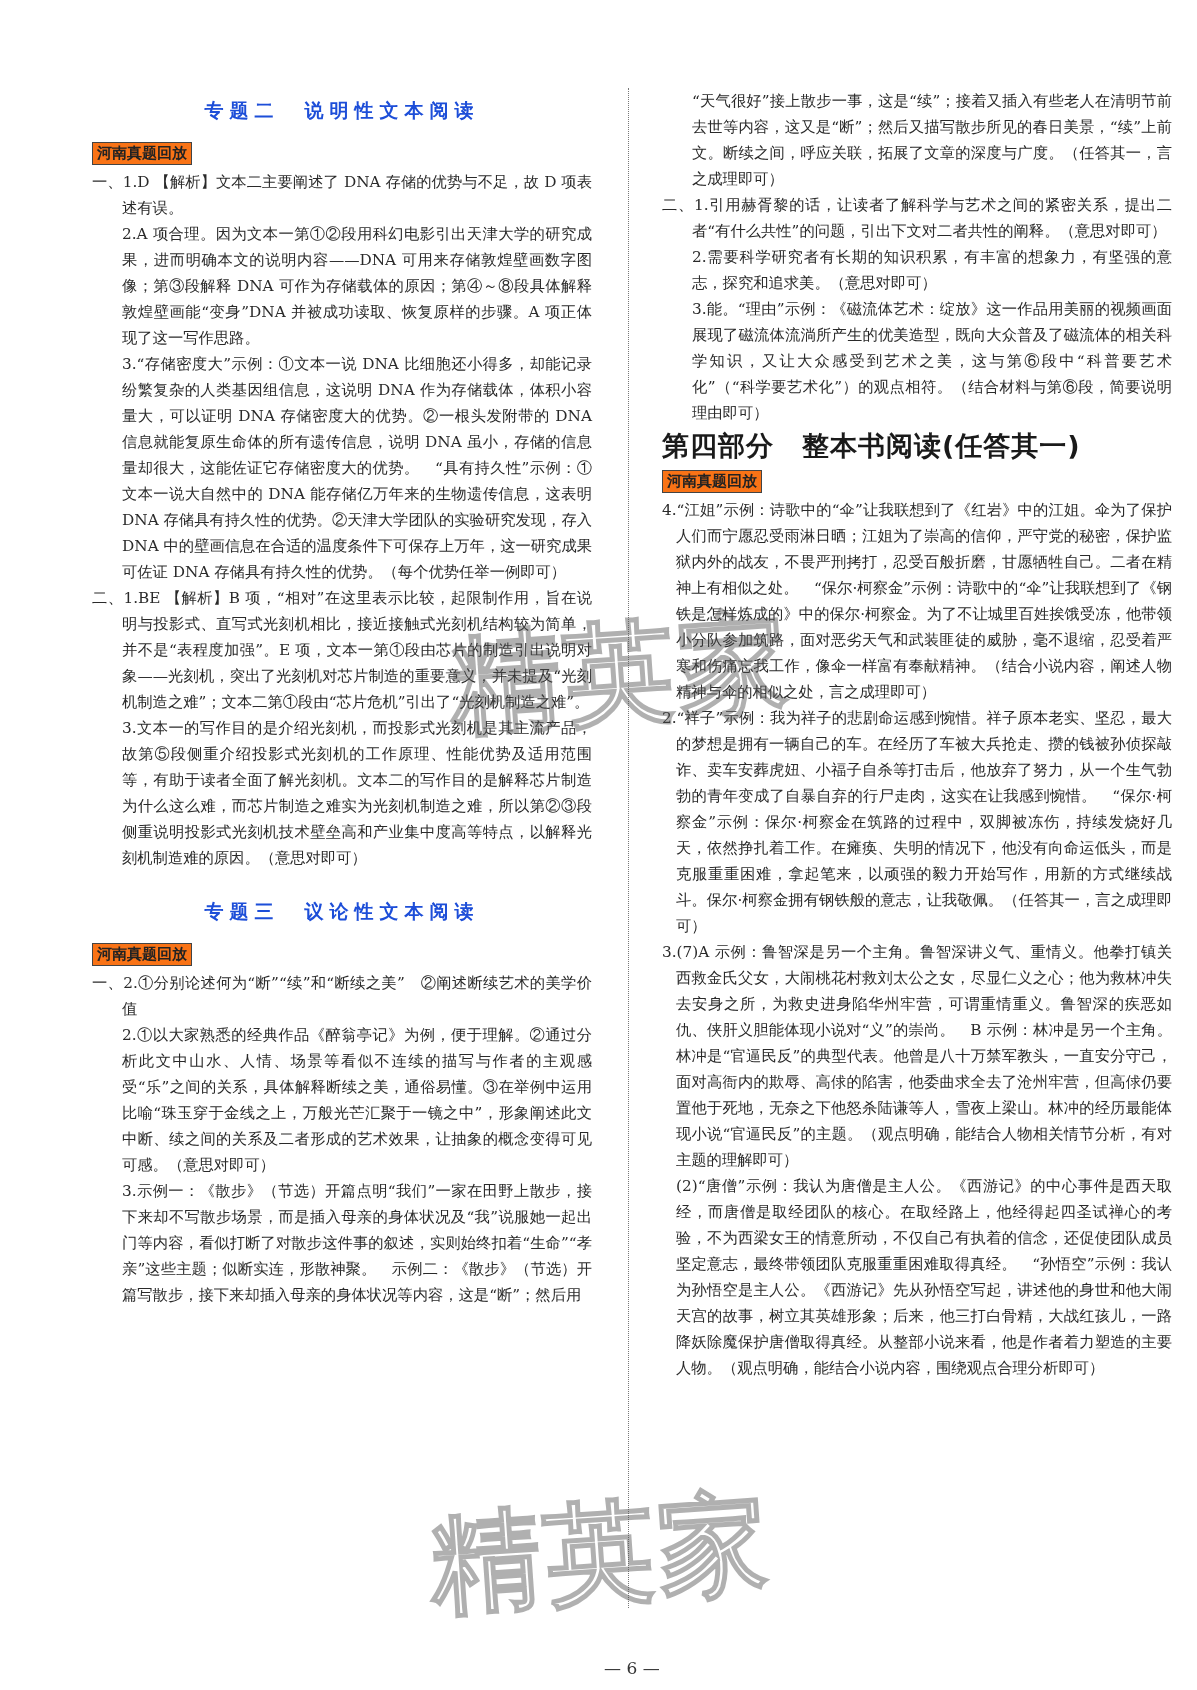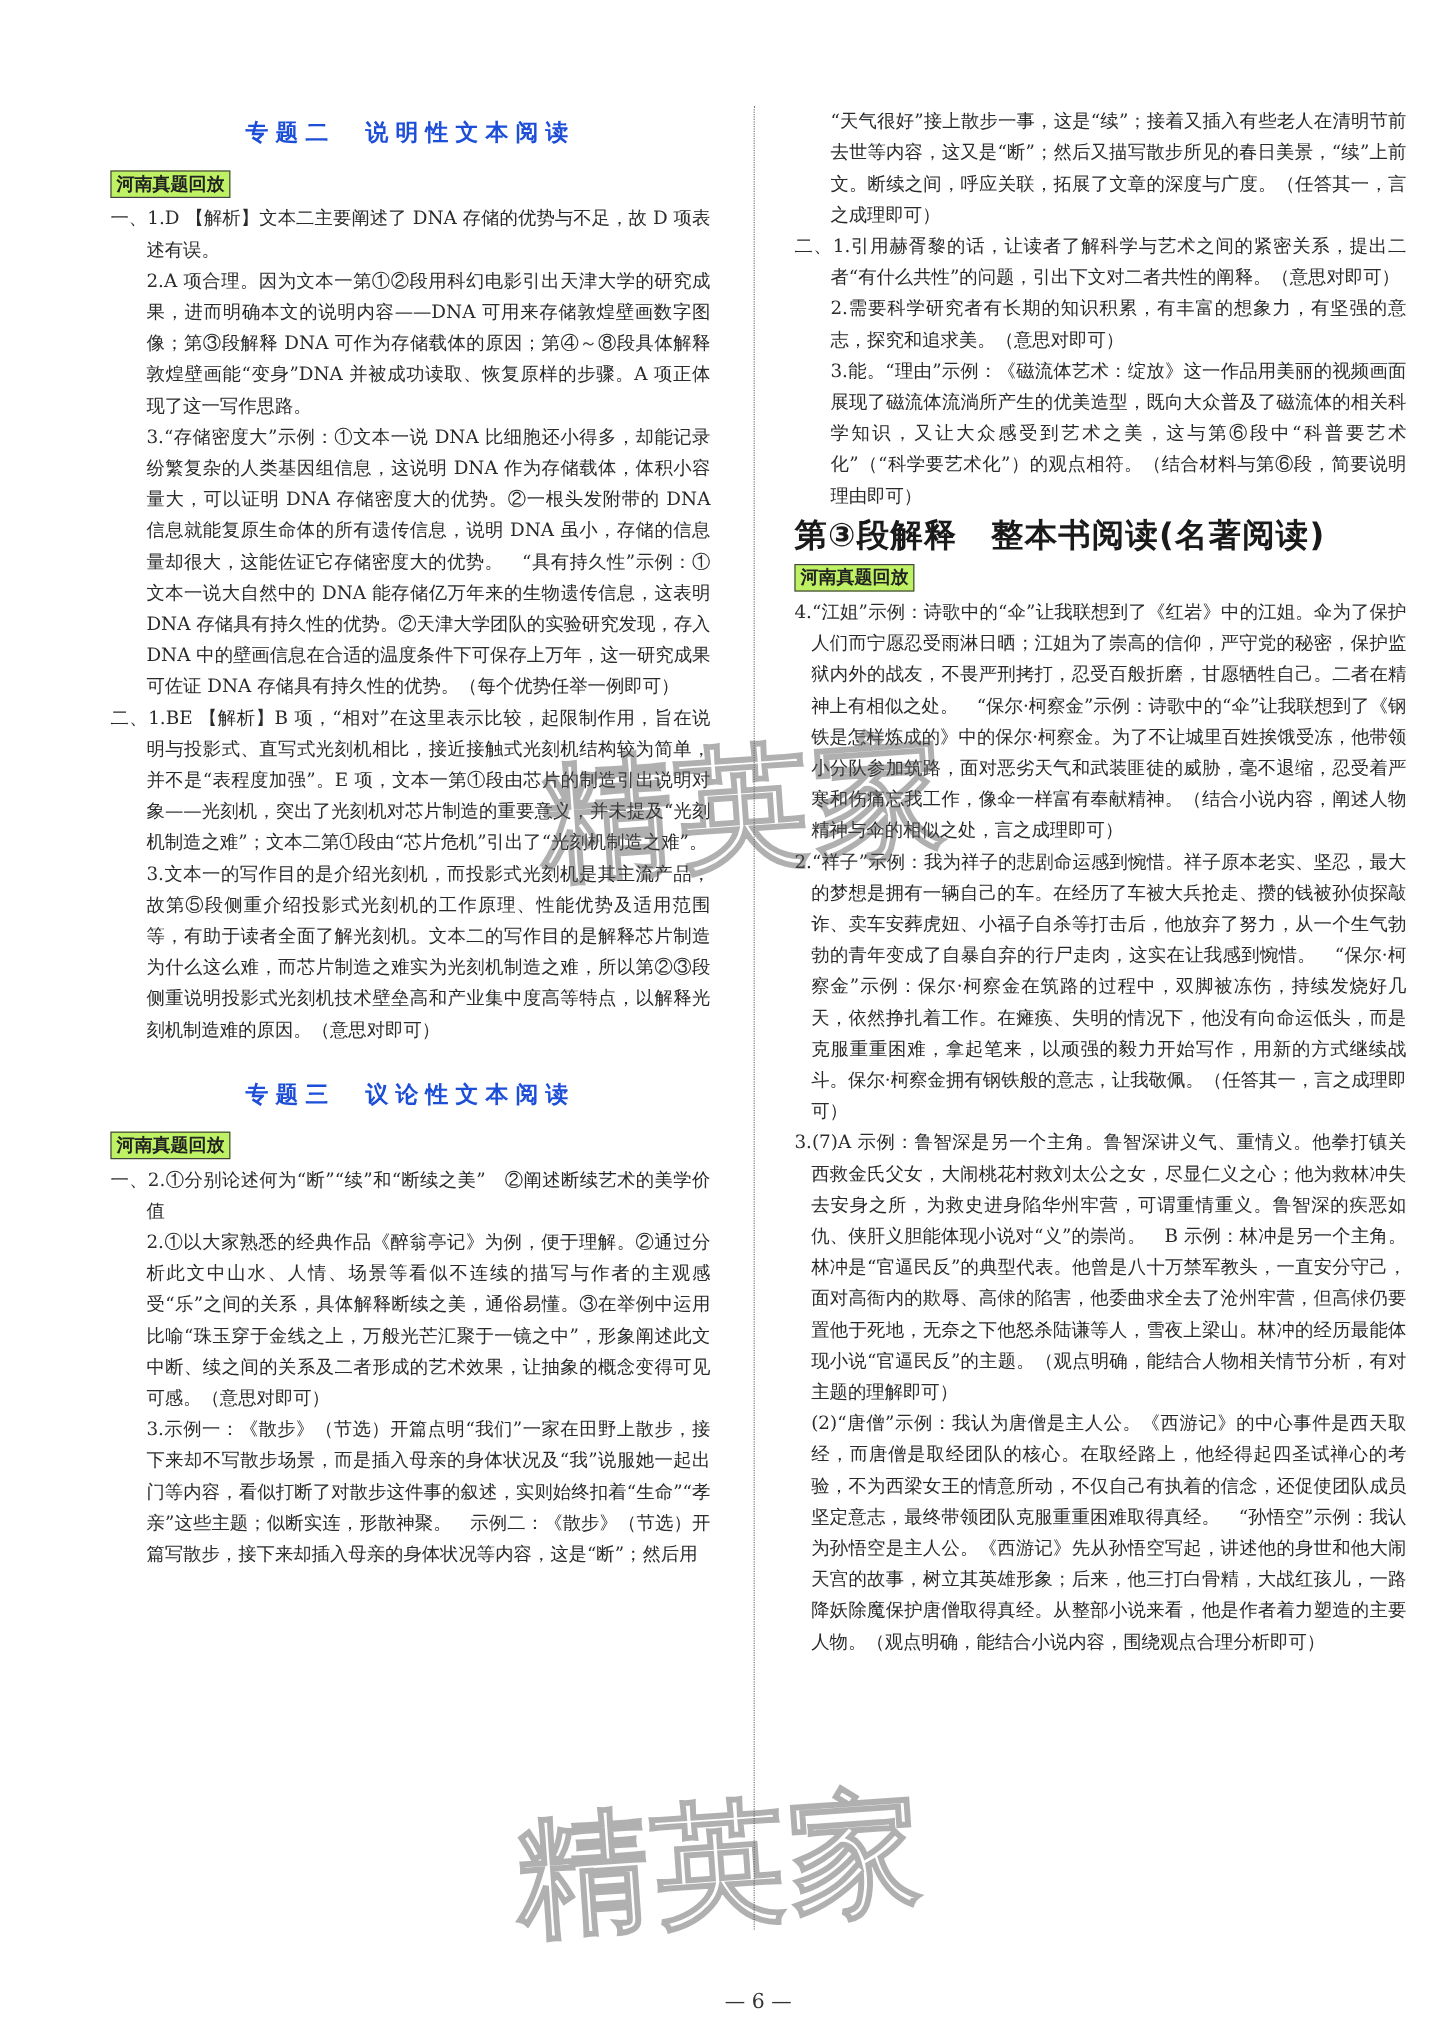--- a/index.html
+++ b/index.html
@@ -9,21 +9,21 @@
   .col-left { left: 92px; width: 500px; }
   .col-right { left: 662px; width: 510px; }
   .divider { position: absolute; left: 628px; top: 88px; height: 1520px;
              border-left: 1px dotted #777; }
   .section-title { text-align: center; font-size: 19px; font-weight: bold;
                    letter-spacing: 6px; margin: 10px 0 16px 0; color: #1d4ed8;
                    font-family: "DejaVu Serif", serif; }
   .part-title { font-family: "DejaVu Sans", "Liberation Sans", sans-serif;
                 font-size: 27px; font-weight: bold; letter-spacing: 1px;
                 margin: 2px 0 4px 0; color: #1a1a1a; }
-  .badge { display: inline-block; border: 1.5px solid #444; background: #bef264;
+  .badge { display: inline-block; border: 1.5px solid #444; background: #f97316;
            font-family: "DejaVu Sans", sans-serif; font-weight: bold;
            font-size: 15px; padding: 1px 4px; margin: 2px 0 4px 0; color: #222; }
   .item { font-size: 15.3px; line-height: 26px; text-align: justify; }
   .item.lvl1 { padding-left: 30px; text-indent: -30px; }
   .item.lvl2 { padding-left: 30px; }
   .page-num { position: absolute; left: 604px; top: 1658px; font-size: 17px;
               font-family: "DejaVu Serif", serif; color: #333; }
   .wm { position: absolute; font-family: "DejaVu Sans", sans-serif;
         font-size: 110px; font-weight: bold; color: transparent;
         -webkit-text-stroke: 1.5px rgba(80,80,80,0.45); letter-spacing: 4px;
@@ -49,21 +49,21 @@
   <div class="item lvl2">2.①以大家熟悉的经典作品《醉翁亭记》为例，便于理解。②通过分析此文中山水、人情、场景等看似不连续的描写与作者的主观感受“乐”之间的关系，具体解释断续之美，通俗易懂。③在举例中运用比喻“珠玉穿于金线之上，万般光芒汇聚于一镜之中”，形象阐述此文中断、续之间的关系及二者形成的艺术效果，让抽象的概念变得可见可感。（意思对即可）</div>
   <div class="item lvl2">3.示例一：《散步》（节选）开篇点明“我们”一家在田野上散步，接下来却不写散步场景，而是插入母亲的身体状况及“我”说服她一起出门等内容，看似打断了对散步这件事的叙述，实则始终扣着“生命”“孝亲”这些主题；似断实连，形散神聚。　示例二：《散步》（节选）开篇写散步，接下来却插入母亲的身体状况等内容，这是“断”；然后用</div>
 </div>
 
 <div class="col col-right">
   <div class="item lvl2">“天气很好”接上散步一事，这是“续”；接着又插入有些老人在清明节前去世等内容，这又是“断”；然后又描写散步所见的春日美景，“续”上前文。断续之间，呼应关联，拓展了文章的深度与广度。（任答其一，言之成理即可）</div>
   <div class="item lvl1">二、1.引用赫胥黎的话，让读者了解科学与艺术之间的紧密关系，提出二者“有什么共性”的问题，引出下文对二者共性的阐释。（意思对即可）</div>
   <div class="item lvl2">2.需要科学研究者有长期的知识积累，有丰富的想象力，有坚强的意志，探究和追求美。（意思对即可）</div>
   <div class="item lvl2">3.能。“理由”示例：《磁流体艺术：绽放》这一作品用美丽的视频画面展现了磁流体流淌所产生的优美造型，既向大众普及了磁流体的相关科学知识，又让大众感受到艺术之美，这与第⑥段中“科普要艺术化”（“科学要艺术化”）的观点相符。（结合材料与第⑥段，简要说明理由即可）</div>
 
-  <div class="part-title">第③段解释　整本书阅读(名著阅读)</div>
+  <div class="part-title">第四部分　整本书阅读(任答其一)</div>
   <div class="badge">河南真题回放</div>
   <div class="item lvl1" style="padding-left:14px;text-indent:-14px;">4.“江姐”示例：诗歌中的“伞”让我联想到了《红岩》中的江姐。伞为了保护人们而宁愿忍受雨淋日晒；江姐为了崇高的信仰，严守党的秘密，保护监狱内外的战友，不畏严刑拷打，忍受百般折磨，甘愿牺牲自己。二者在精神上有相似之处。　“保尔·柯察金”示例：诗歌中的“伞”让我联想到了《钢铁是怎样炼成的》中的保尔·柯察金。为了不让城里百姓挨饿受冻，他带领小分队参加筑路，面对恶劣天气和武装匪徒的威胁，毫不退缩，忍受着严寒和伤痛忘我工作，像伞一样富有奉献精神。（结合小说内容，阐述人物精神与伞的相似之处，言之成理即可）</div>
   <div class="item lvl1" style="padding-left:14px;text-indent:-14px;">2.“祥子”示例：我为祥子的悲剧命运感到惋惜。祥子原本老实、坚忍，最大的梦想是拥有一辆自己的车。在经历了车被大兵抢走、攒的钱被孙侦探敲诈、卖车安葬虎妞、小福子自杀等打击后，他放弃了努力，从一个生气勃勃的青年变成了自暴自弃的行尸走肉，这实在让我感到惋惜。　“保尔·柯察金”示例：保尔·柯察金在筑路的过程中，双脚被冻伤，持续发烧好几天，依然挣扎着工作。在瘫痪、失明的情况下，他没有向命运低头，而是克服重重困难，拿起笔来，以顽强的毅力开始写作，用新的方式继续战斗。保尔·柯察金拥有钢铁般的意志，让我敬佩。（任答其一，言之成理即可）</div>
   <div class="item lvl1" style="padding-left:14px;text-indent:-14px;">3.(7)A 示例：鲁智深是另一个主角。鲁智深讲义气、重情义。他拳打镇关西救金氏父女，大闹桃花村救刘太公之女，尽显仁义之心；他为救林冲失去安身之所，为救史进身陷华州牢营，可谓重情重义。鲁智深的疾恶如仇、侠肝义胆能体现小说对“义”的崇尚。　B 示例：林冲是另一个主角。林冲是“官逼民反”的典型代表。他曾是八十万禁军教头，一直安分守己，面对高衙内的欺辱、高俅的陷害，他委曲求全去了沧州牢营，但高俅仍要置他于死地，无奈之下他怒杀陆谦等人，雪夜上梁山。林冲的经历最能体现小说“官逼民反”的主题。（观点明确，能结合人物相关情节分析，有对主题的理解即可）</div>
   <div class="item lvl2" style="padding-left:14px;">(2)“唐僧”示例：我认为唐僧是主人公。《西游记》的中心事件是西天取经，而唐僧是取经团队的核心。在取经路上，他经得起四圣试禅心的考验，不为西梁女王的情意所动，不仅自己有执着的信念，还促使团队成员坚定意志，最终带领团队克服重重困难取得真经。　“孙悟空”示例：我认为孙悟空是主人公。《西游记》先从孙悟空写起，讲述他的身世和他大闹天宫的故事，树立其英雄形象；后来，他三打白骨精，大战红孩儿，一路降妖除魔保护唐僧取得真经。从整部小说来看，他是作者着力塑造的主要人物。（观点明确，能结合小说内容，围绕观点合理分析即可）</div>
 </div>
 
 <div class="wm" style="left:450px; top:600px;">精英家</div>
 <div class="wm" style="left:430px; top:1480px;">精英家</div>
 

